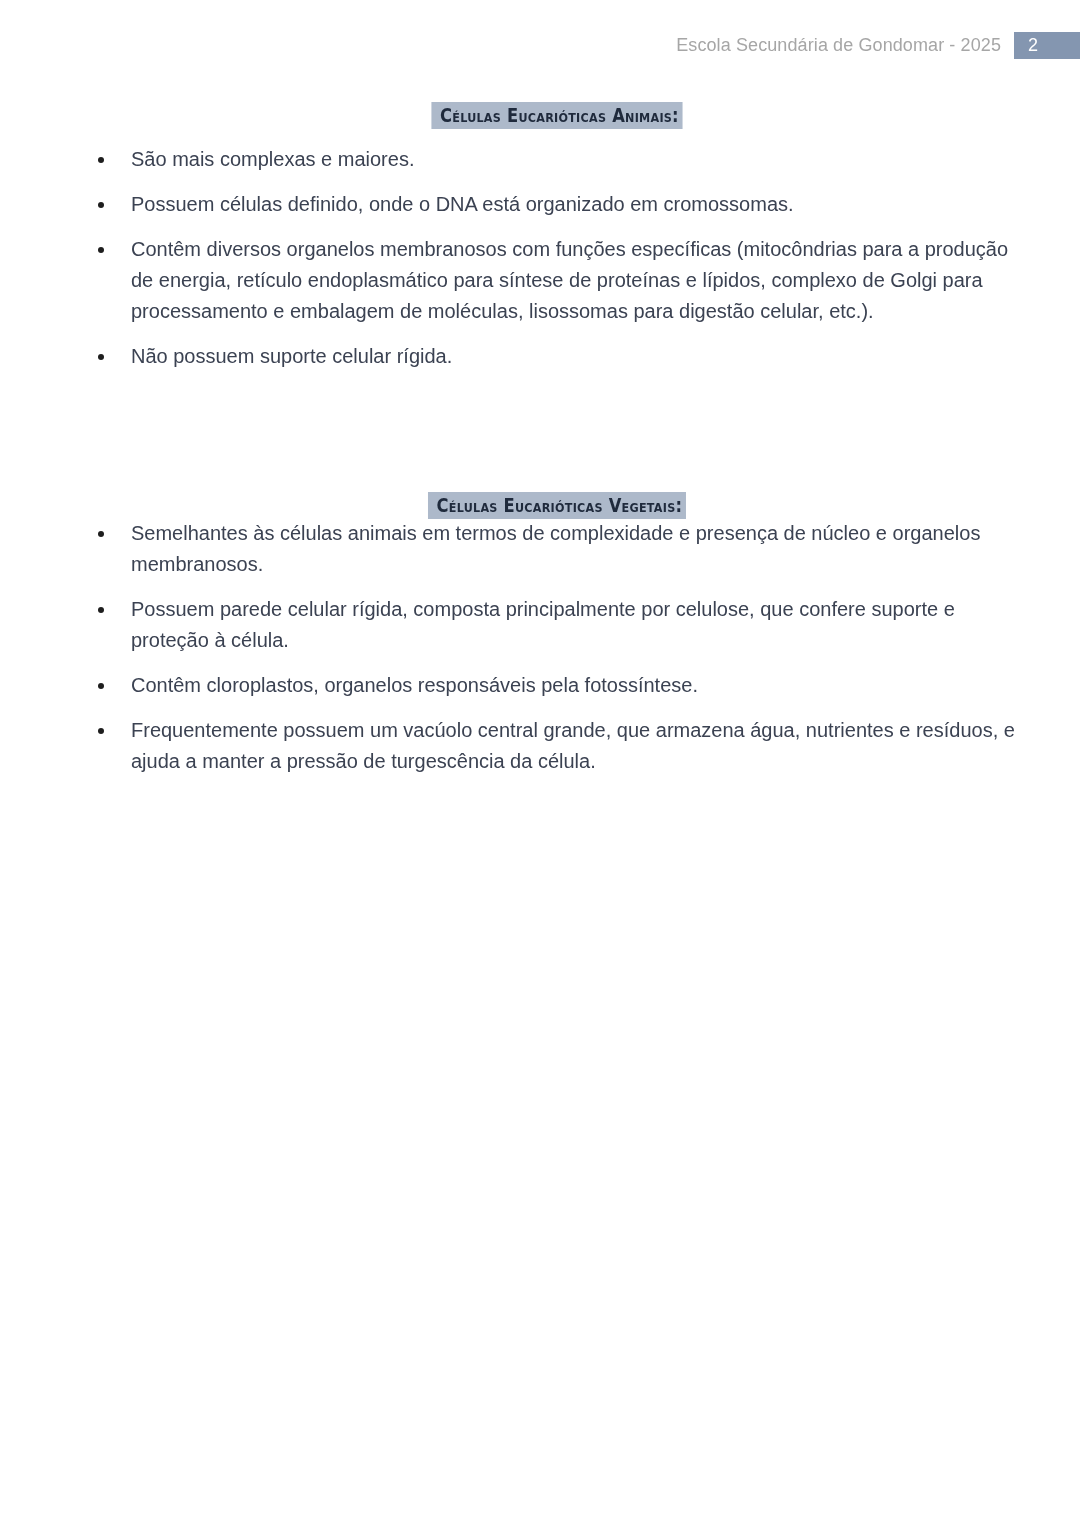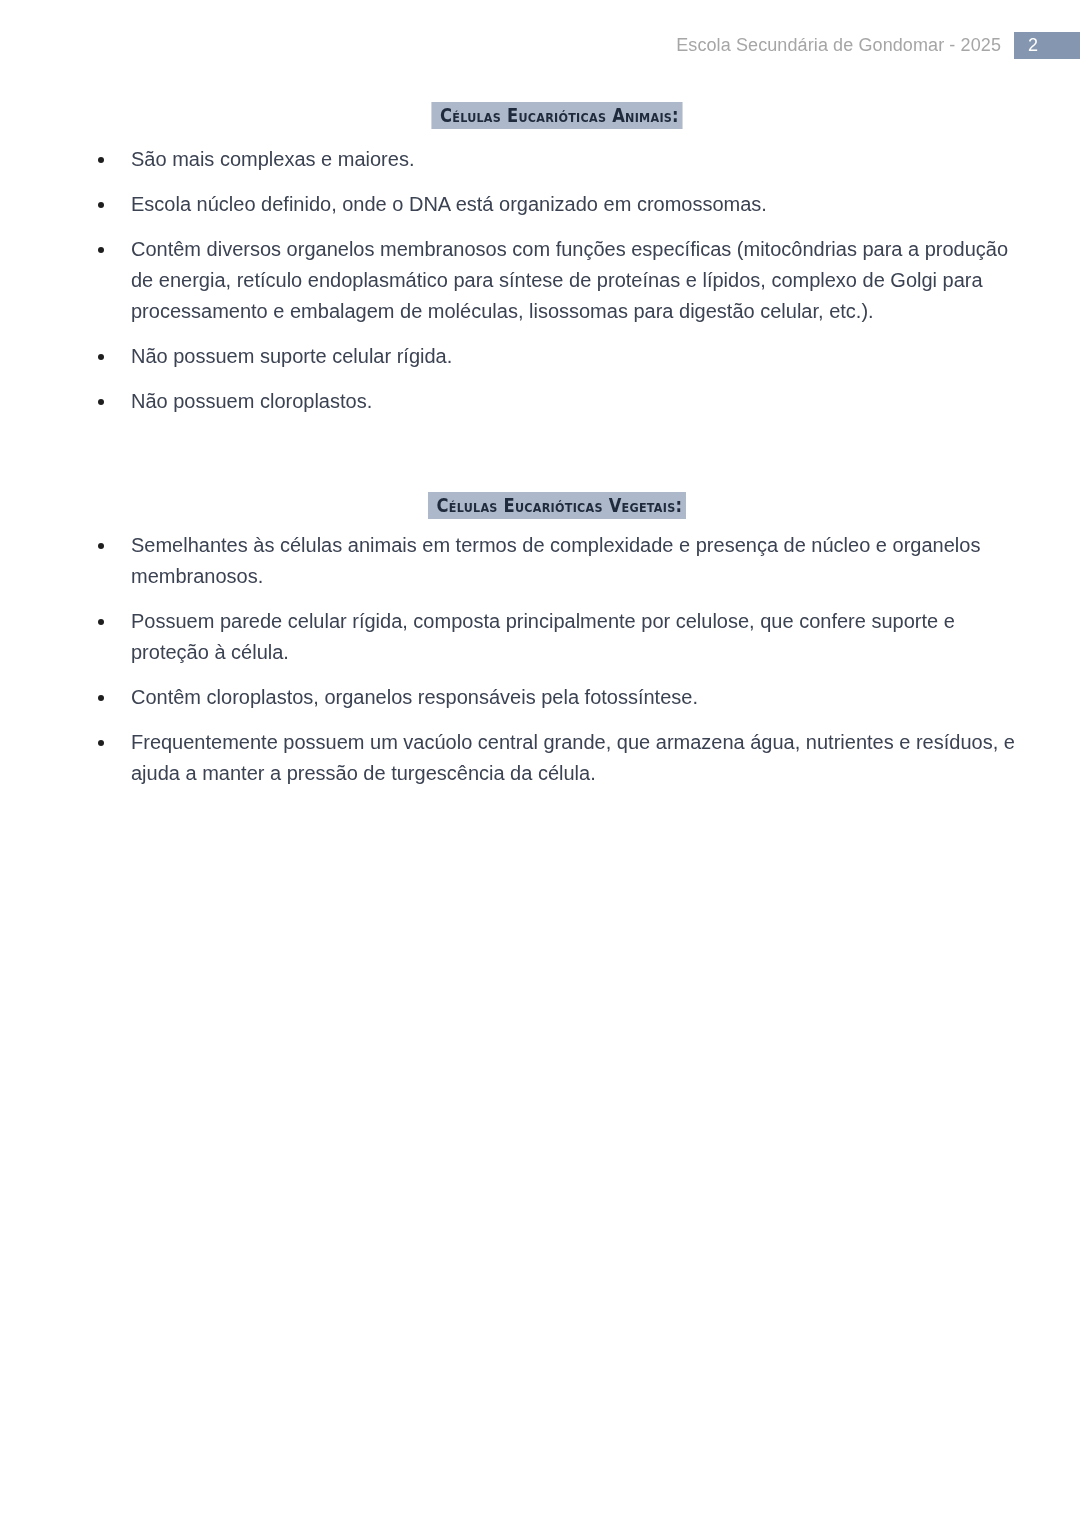--- a/index.html
+++ b/index.html
@@ -101,41 +101,37 @@
   <span class="section-heading">Células Eucarióticas Animais:</span>
 </div>
 
 <ul class="bullet-list" style="top:144px;">
   <li class="bullet-item">
     <span class="bullet-dot"></span>
     <span>São mais complexas e maiores.</span>
   </li>
   <li class="bullet-item">
     <span class="bullet-dot"></span>
-    <span>Escola núcleo definido, onde o DNA está organizado em cromossomas.</span>
+    <span>Possuem células definido, onde o DNA está organizado em cromossomas.</span>
   </li>
   <li class="bullet-item">
     <span class="bullet-dot"></span>
     <span>Contêm diversos organelos membranosos com funções específicas (mitocôndrias para a produção de energia, retículo endoplasmático para síntese de proteínas e lípidos, complexo de Golgi para processamento e embalagem de moléculas, lisossomas para digestão celular, etc.).</span>
   </li>
   <li class="bullet-item">
     <span class="bullet-dot"></span>
     <span>Não possuem suporte celular rígida.</span>
   </li>
-  <li class="bullet-item">
-    <span class="bullet-dot"></span>
-    <span>Não possuem cloroplastos.</span>
-  </li>
 </ul>
 
 <div class="section-heading-wrap" style="top:484px;">
   <span class="section-heading">Células Eucarióticas Vegetais:</span>
 </div>
 
-<ul class="bullet-list" style="top:530px;">
+<ul class="bullet-list" style="top:518px;">
   <li class="bullet-item">
     <span class="bullet-dot"></span>
     <span>Semelhantes às células animais em termos de complexidade e presença de núcleo e organelos membranosos.</span>
   </li>
   <li class="bullet-item">
     <span class="bullet-dot"></span>
     <span>Possuem parede celular rígida, composta principalmente por celulose, que confere suporte e proteção à célula.</span>
   </li>
   <li class="bullet-item">
     <span class="bullet-dot"></span>

